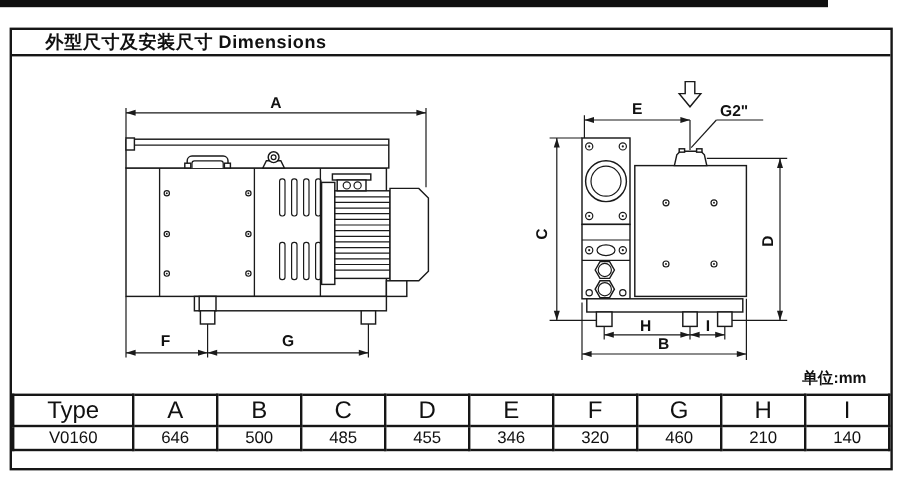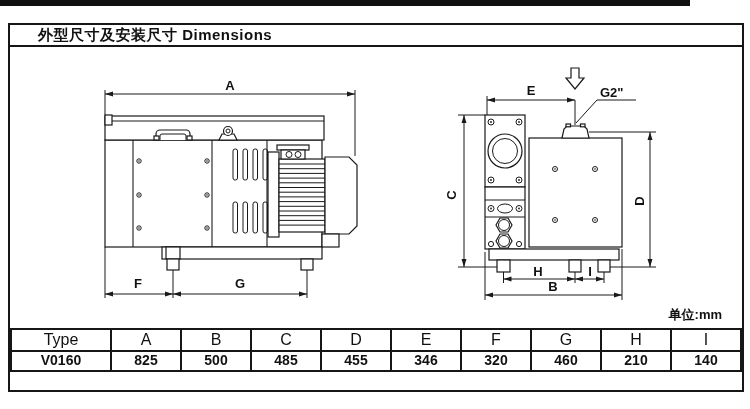--- a/index.html
+++ b/index.html
@@ -19,23 +19,23 @@
     font-size:15px;font-weight:bold;letter-spacing:0.5px;
   }
   .draw-area{flex:0 0 281px;position:relative;}
   .draw-area svg{display:block;}
   table.dims{
     width:100%;border-collapse:collapse;table-layout:fixed;flex:0 0 auto;
     font-size:14px;
   }
   table.dims td,table.dims th{
     border:2px solid #161616;text-align:center;vertical-align:middle;
-    height:16px;padding:1px 0;font-weight:700;line-height:1.1;
-  }
-  table.dims th{font-weight:400;font-size:16px;}
+    height:16px;padding:1px 0;font-weight:400;line-height:1.1;
+  }
+  table.dims th{font-weight:400;font-size:20px;}
   
   .ln{stroke:#1a1a1a;stroke-width:1.1;fill:none;}
   .part{stroke:#1a1a1a;stroke-width:1.2;fill:#fff;}
   .thin{stroke:#1a1a1a;stroke-width:1;fill:none;}
   .dim{stroke:#1a1a1a;stroke-width:1;fill:none;}
   .arr{fill:#1a1a1a;stroke:none;}
   .dimtxt{font-family:"Liberation Sans","DejaVu Sans",sans-serif;font-size:13px;font-weight:600;fill:#111;}
   .unittxt{font-family:"Liberation Sans","DejaVu Sans",sans-serif;font-size:13px;font-weight:700;fill:#111;}
 </style>
 </head>
@@ -299,21 +299,21 @@
         <th>C</th>
         <th>D</th>
         <th>E</th>
         <th>F</th>
         <th>G</th>
         <th>H</th>
         <th>I</th>
       </tr>
       <tr>
         <td>V0160</td>
-        <td>825</td>
+        <td>646</td>
         <td>500</td>
         <td>485</td>
         <td>455</td>
         <td>346</td>
         <td>320</td>
         <td>460</td>
         <td>210</td>
         <td>140</td>
       </tr>
     </tbody>

